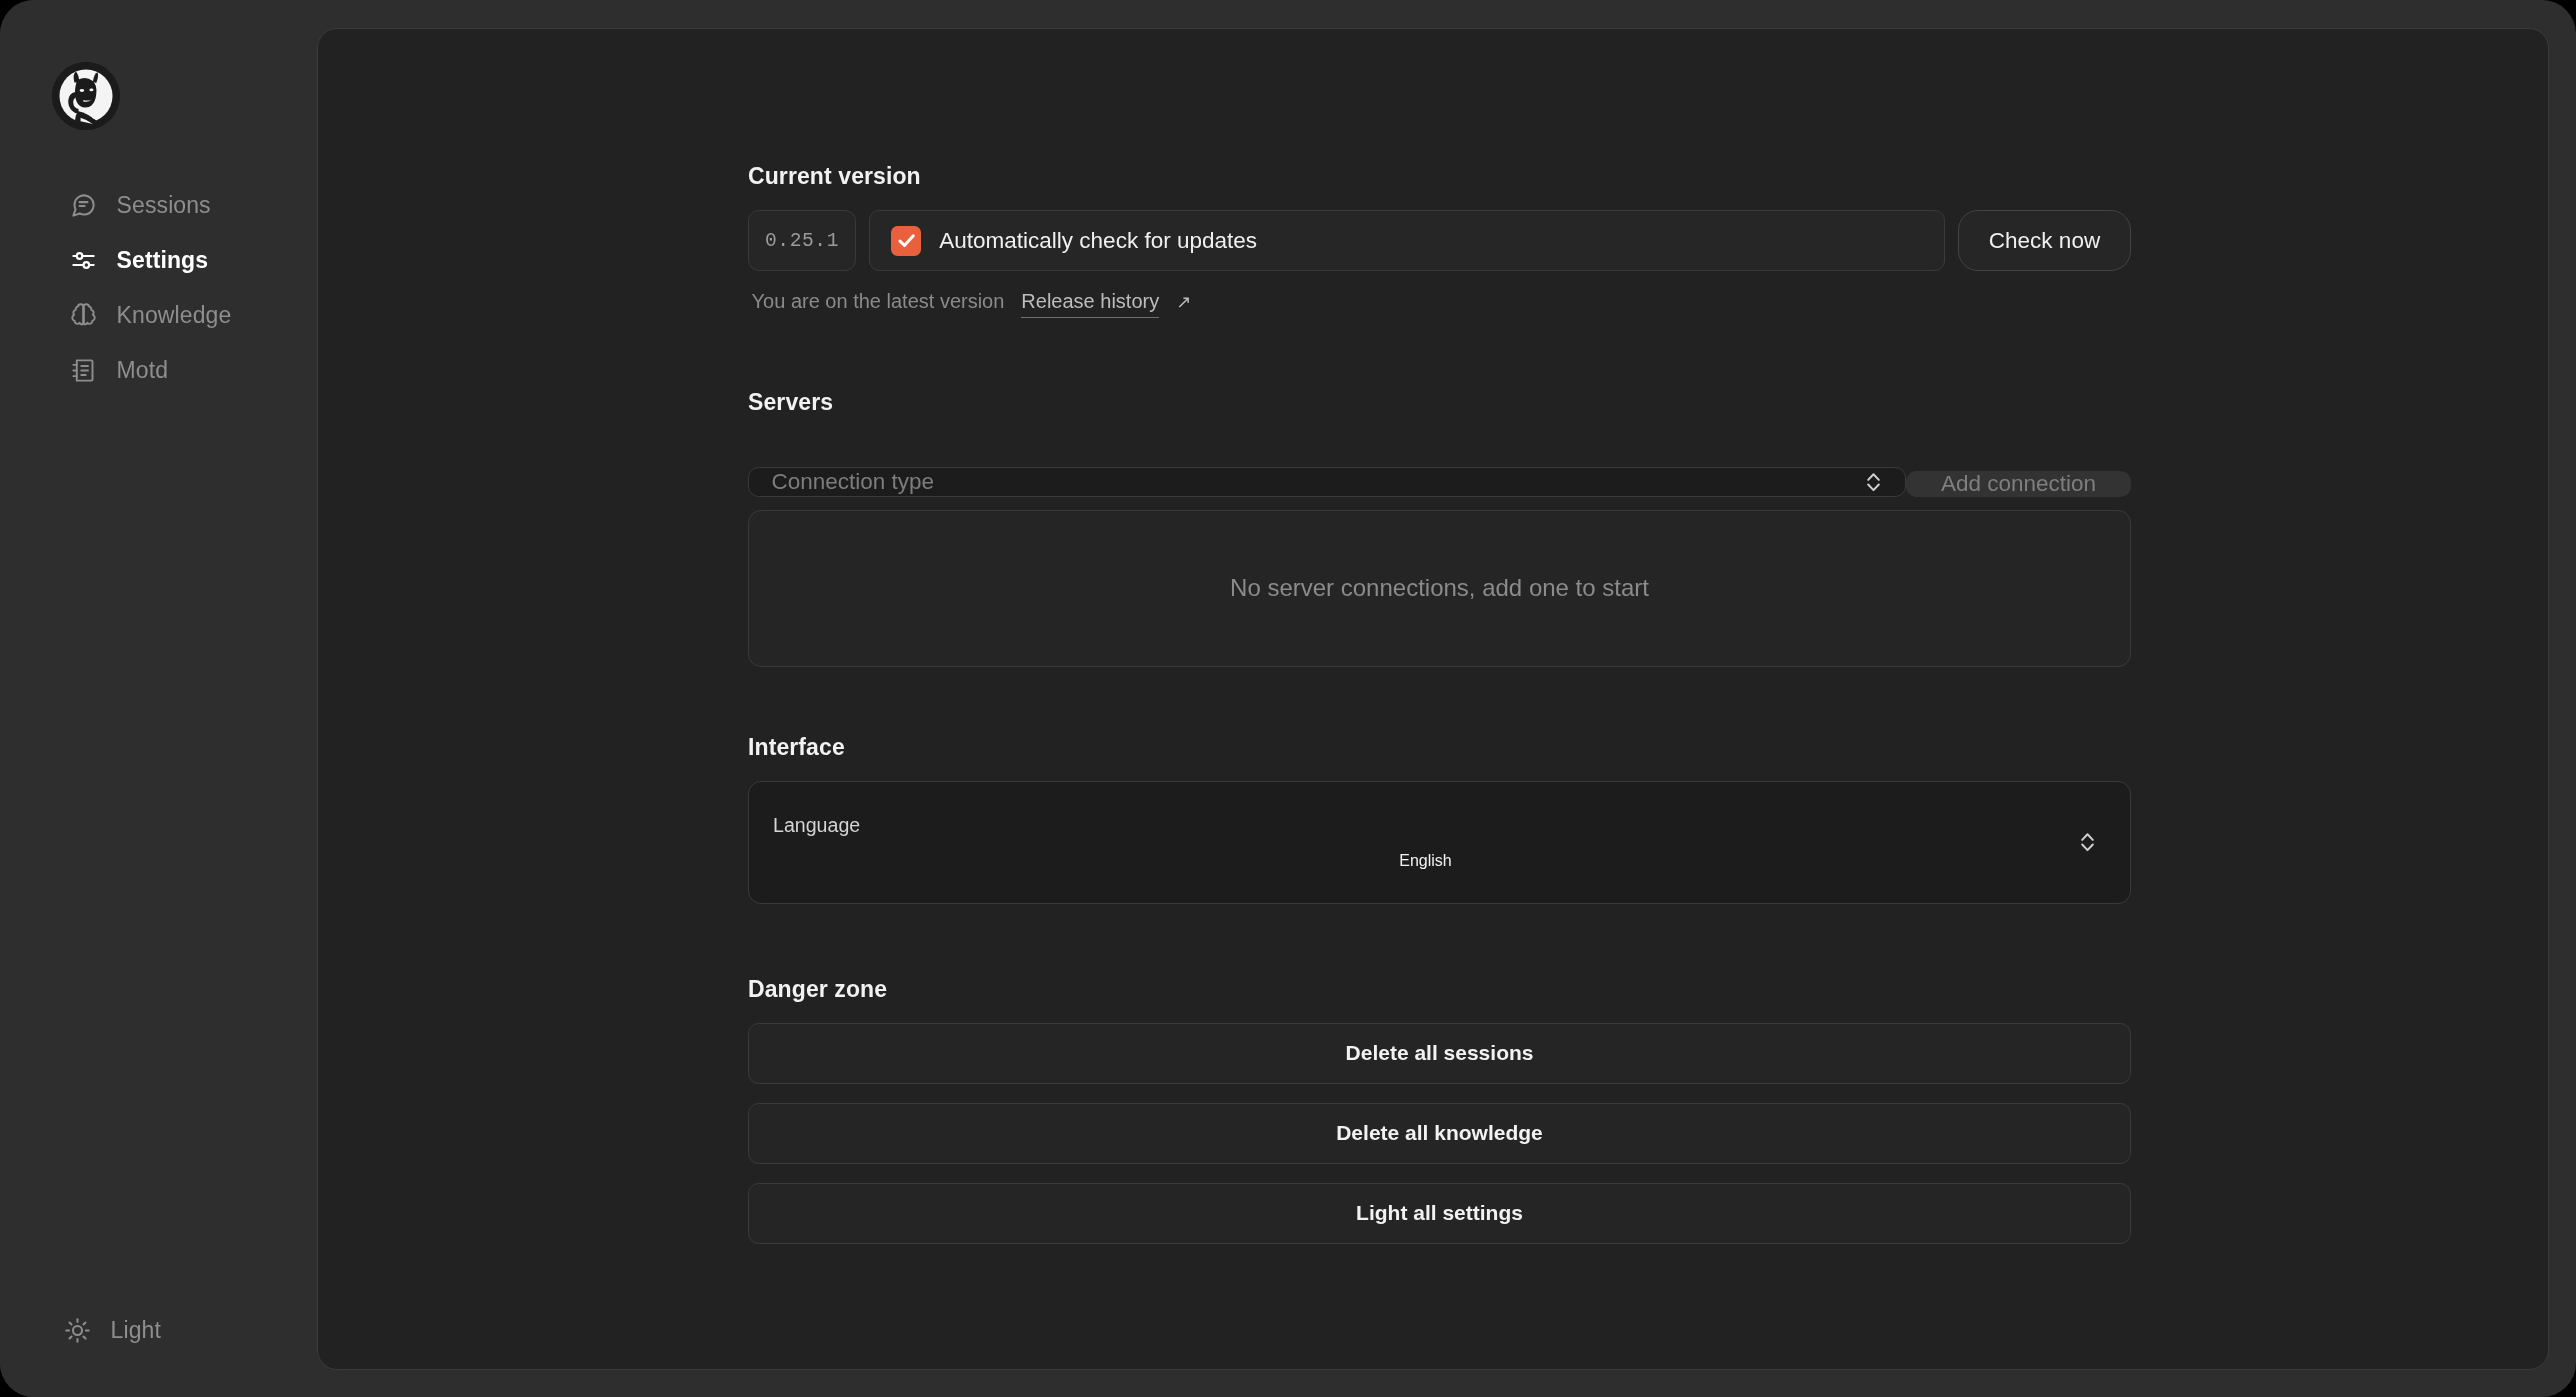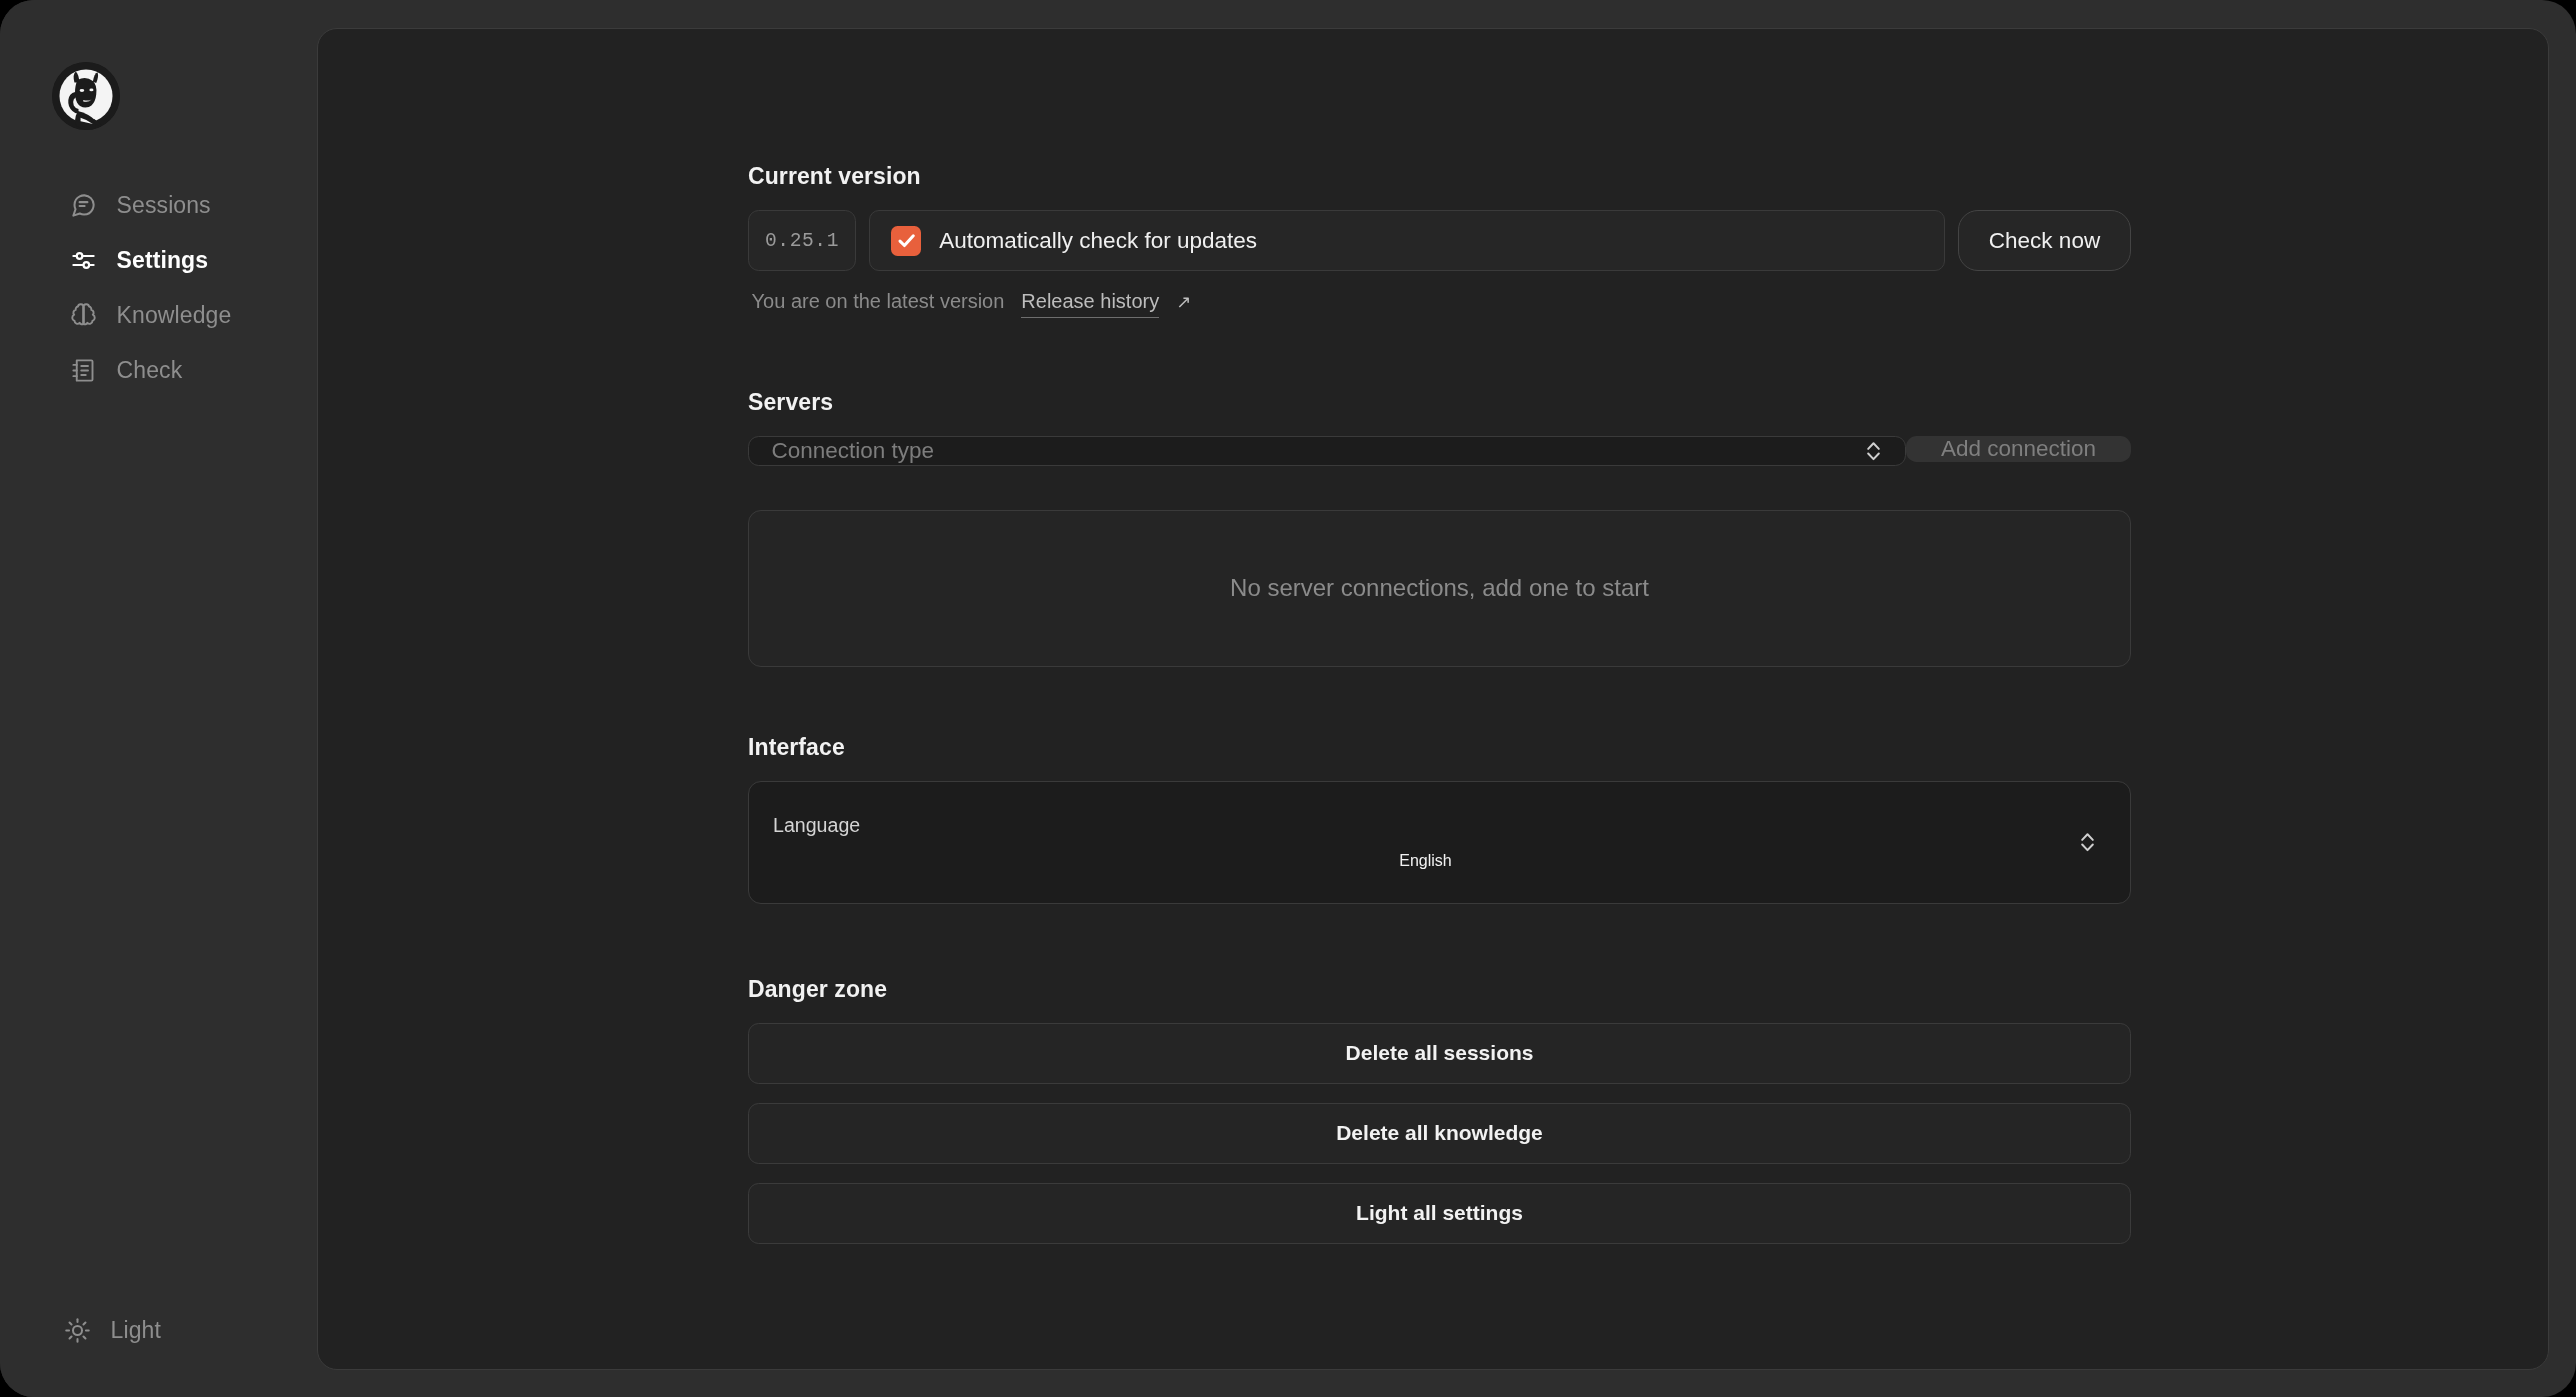--- a/index.html
+++ b/index.html
@@ -214,21 +214,21 @@
     color: #bdbdbd;
     font-size: 18px;
     cursor: pointer;
   }
 
   
   #servers-section { margin-top: 73px; }
 
   .servers-row {
     display: flex;
-    align-items: flex-start;
+    align-items: flex-end;
     height: 61px;
   }
 
   #connection-type-select {
     flex: 1 1 auto;
     background: #1c1c1c;
     border: 1.2px solid #3a3a3a;
     border-radius: 10.7px;
     display: flex;
     align-items: center;
@@ -393,21 +393,21 @@
           <svg viewBox="0 0 24 24" fill="none" stroke="currentColor" stroke-width="1.7" stroke-linecap="round" stroke-linejoin="round">
             <path d="M6 3h13a1 1 0 0 1 1 1v16a1 1 0 0 1-1 1H6z"></path>
             <line x1="3" y1="7" x2="6" y2="7"></line>
             <line x1="3" y1="12" x2="6" y2="12"></line>
             <line x1="3" y1="17" x2="6" y2="17"></line>
             <line x1="10" y1="8" x2="16" y2="8"></line>
             <line x1="10" y1="12" x2="16" y2="12"></line>
             <line x1="10" y1="16" x2="14" y2="16"></line>
           </svg>
         </span>
-        <span class="nav-label">Check</span>
+        <span class="nav-label">Motd</span>
       </div>
     </div>
 
     <div id="theme-toggle">
       <span class="nav-icon">
         <svg viewBox="0 0 24 24" fill="none" stroke="currentColor" stroke-width="1.8" stroke-linecap="round" stroke-linejoin="round">
           <circle cx="12" cy="12" r="4"></circle>
           <line x1="12" y1="2" x2="12" y2="4.5"></line>
           <line x1="12" y1="19.5" x2="12" y2="22"></line>
           <line x1="2" y1="12" x2="4.5" y2="12"></line>

